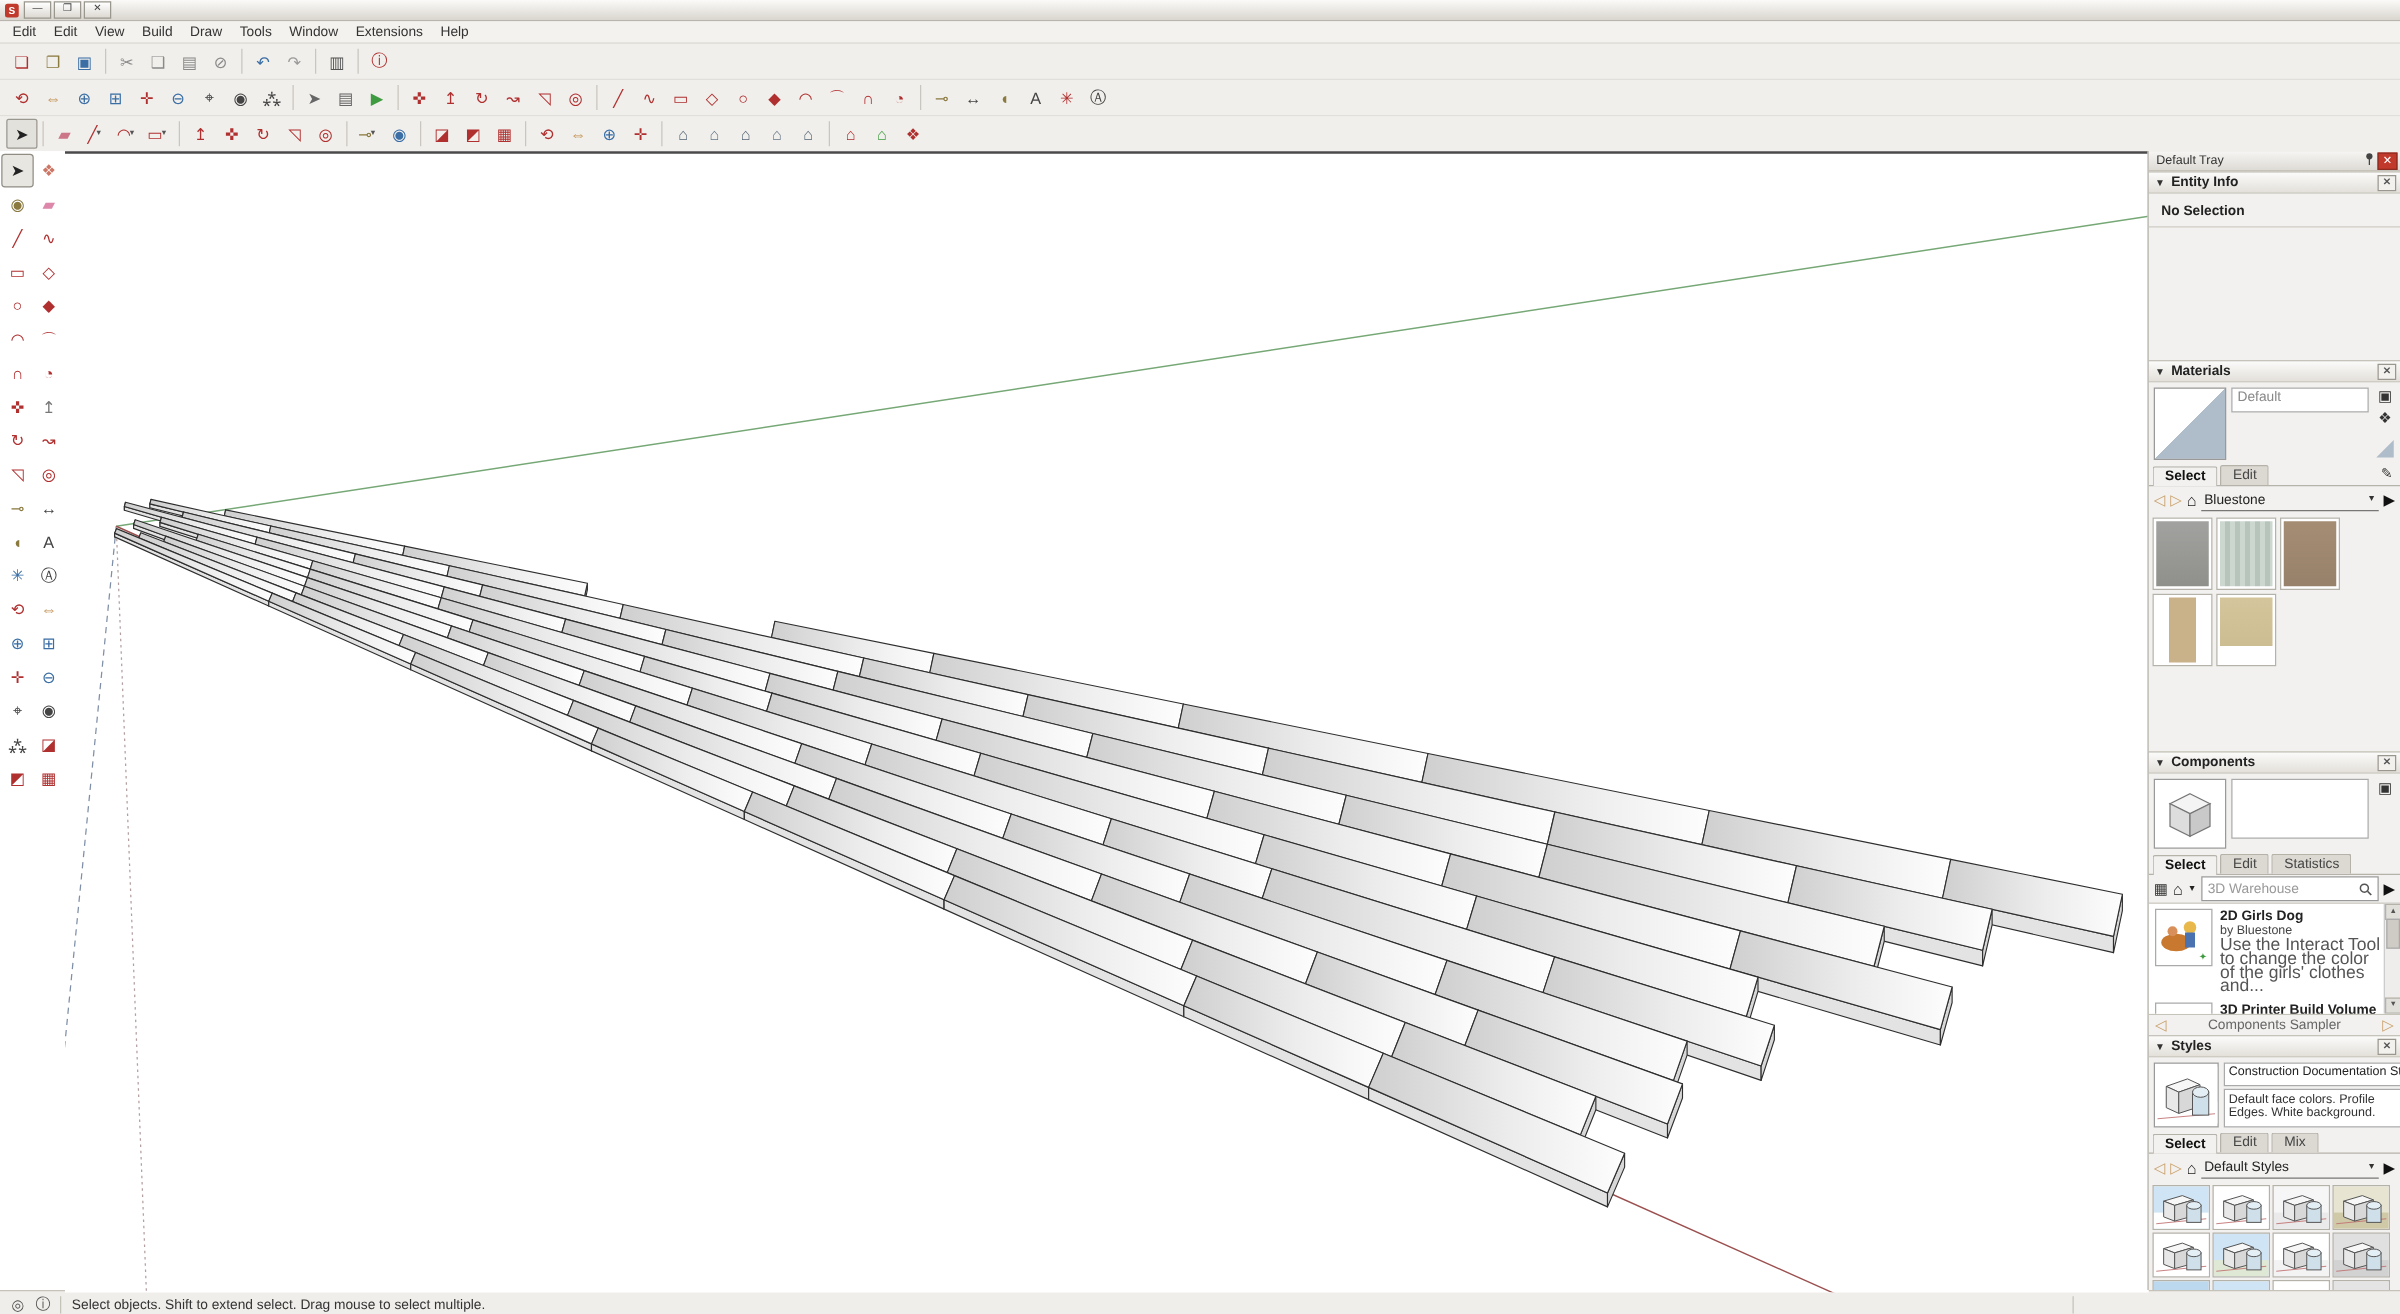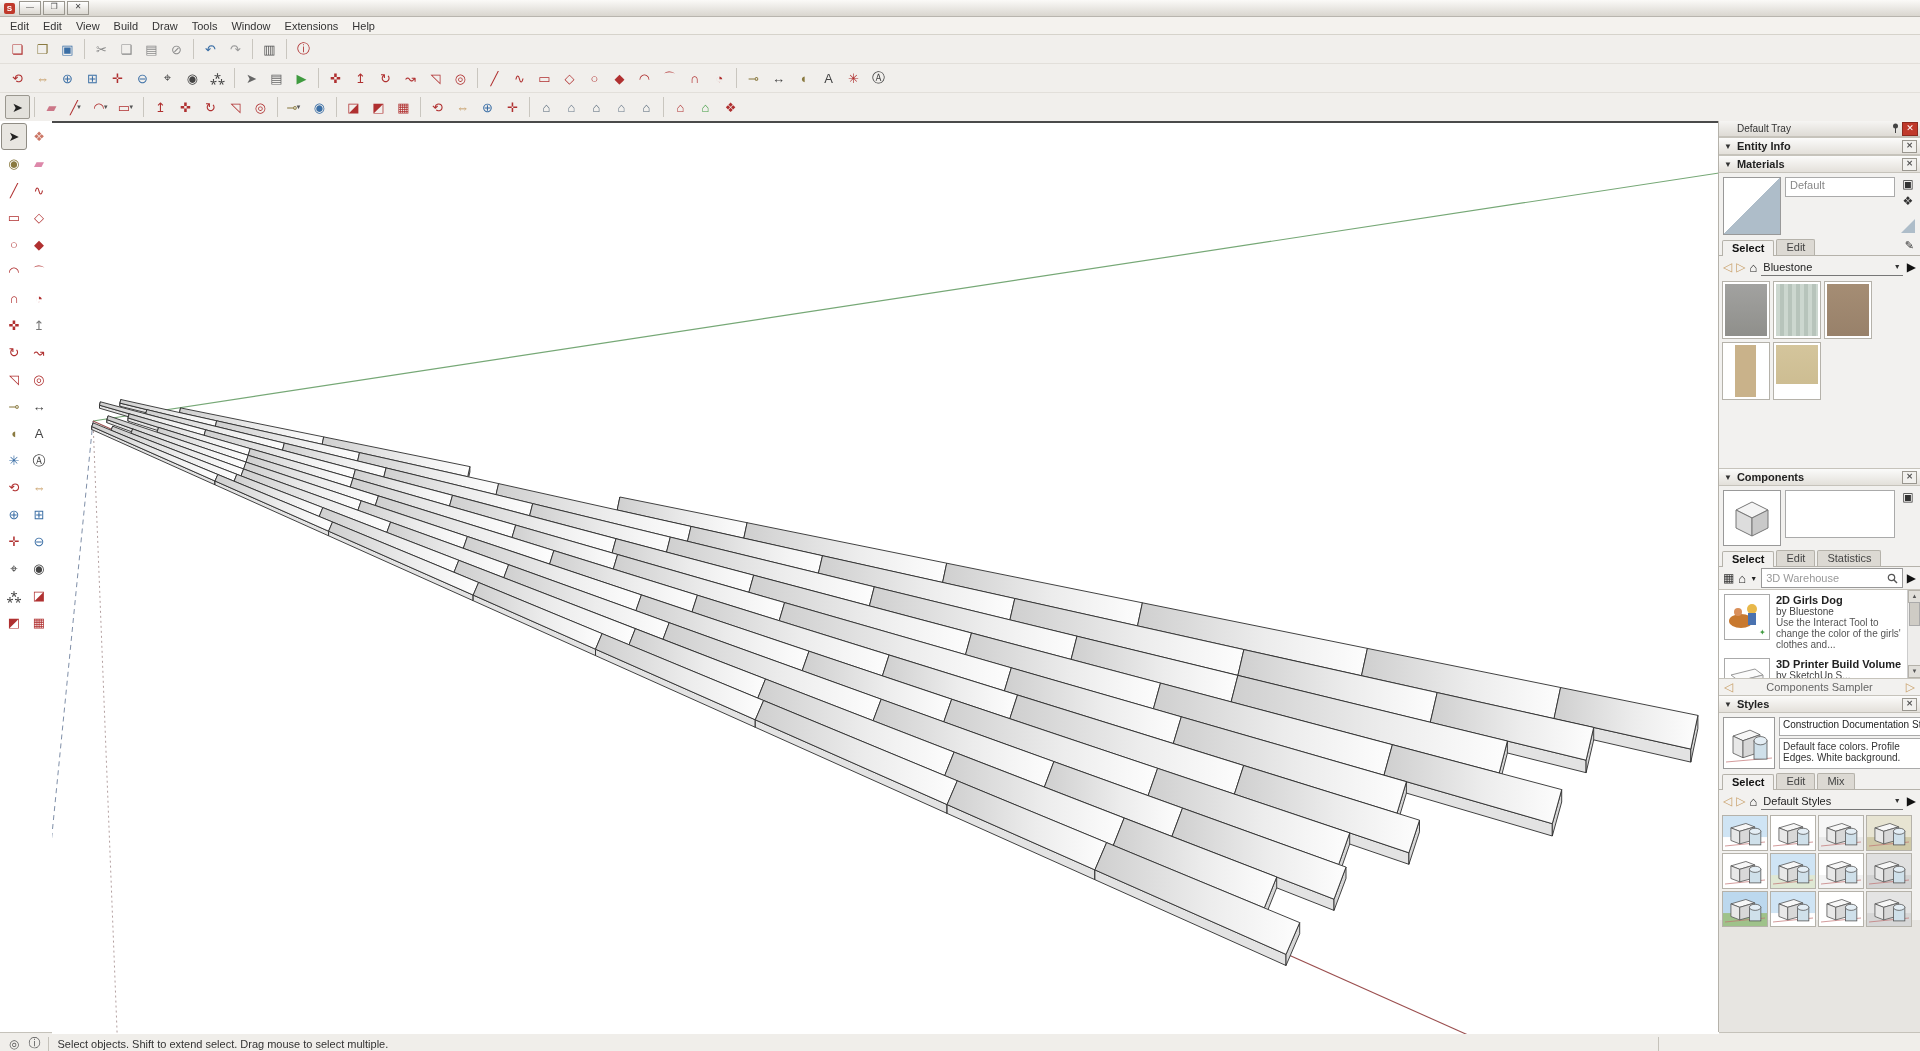--- a/index.html
+++ b/index.html
@@ -26,21 +26,21 @@
   .main{position:relative;height:911px;background:#fff;}
   .palette{position:absolute;left:0;top:0;width:52px;display:grid;
            grid-template-columns:25px 25px;padding:2px 0 0 1px;background:#fff;}
   .pbtn{width:24px;height:25px;display:flex;align-items:center;justify-content:center;
         font-size:13px;border:1px solid transparent;}
   .pbtn.pressed{border:1px solid #8f8c84;background:#e8e6e1;border-radius:3px;}
   .viewport{position:absolute;left:52px;top:0;width:1667px;height:911px;background:#fff;
             border-top:2px solid #4a4a4a;overflow:hidden;}
   .tray{position:absolute;right:0;top:0;width:201px;height:911px;background:#e7e5e1;
         border-left:1px solid #b5b2aa;font-size:11px;overflow:hidden;}
-  .trayhead{height:15px;display:flex;align-items:center;padding:0 2px 0 18px;font-size:10px;color:#333;
+  .trayhead{height:15px;display:flex;align-items:center;padding:0 2px 0 6px;font-size:10px;color:#333;
             background:linear-gradient(#f6f5f3,#dedbd5);border-bottom:1px solid #c6c3bb;}
   .trayhead .sp{flex:1;}
   .pinicon{font-size:10px;color:#333;width:14px;text-align:center;}
   .trayclose{width:14px;height:12px;background:#c0392b;color:#fff;font-size:9px;line-height:11px;
              text-align:center;border:1px solid #8e2a1f;}
   .sechead{height:16px;display:flex;align-items:center;background:linear-gradient(#fbfbfa,#e3e0da);
            border:1px solid #c6c3bb;border-left:none;border-right:none;font-weight:bold;}
   .sechead .tri{font-size:8px;margin:0 5px;color:#333;}
   .sechead .sp{flex:1;}
   .secclose{width:13px;height:11px;border:1px solid #9a978f;background:#f2f1ee;color:#555;
@@ -76,21 +76,21 @@
              align-items:center;justify-content:center;}
   .compname{flex:1;height:46px;border:1px solid #aaa;background:#fff;}
   .searchbox{flex:1;height:16px;border:1px solid #999;background:#fff;color:#999;font-size:11px;
              padding:1px 4px;display:flex;align-items:center;}
   .searchbox .sp{flex:1;}
   .complist{height:88px;background:#fff;border-top:1px solid #c6c3bb;overflow:hidden;position:relative;}
   .compitem{display:flex;gap:6px;padding:4px 14px 4px 5px;}
   .compitem .thumb{width:44px;height:44px;border:1px solid #aaa;background:#fff;flex:none;position:relative;}
   .compitem .t{font-weight:bold;font-size:11px;}
   .compitem .a{font-size:10px;color:#444;}
-  .compitem .d{font-size:10px;color:#555;line-height:11px;}
+  .compitem .d{font-size:14px;color:#555;line-height:11px;}
   .vscroll{position:absolute;right:0;top:0;width:12px;height:100%;background:#eeedeb;border-left:1px solid #ccc;}
   .vscroll .up,.vscroll .dn{position:absolute;left:0;width:11px;height:11px;font-size:6px;text-align:center;
         line-height:11px;color:#555;background:#e1dfda;border:1px solid #b5b2aa;}
   .vscroll .dn{bottom:0;}
   .vscroll .thumb{position:absolute;left:1px;top:12px;width:9px;height:22px;background:#cfccc5;border:1px solid #aaa;}
   .compfooter{height:16px;display:flex;align-items:center;background:#f2f1ef;border-top:1px solid #c6c3bb;
               color:#666;font-size:11px;}
   .compfooter .sp{flex:1;}
   .stylesgrid{display:flex;flex-wrap:wrap;gap:2px;padding:3px;background:#f2f1ef;align-content:flex-start;height:102px;}
   .sthumb{width:44px;height:34px;border:1px solid #b5b2aa;}
@@ -773,20 +773,23 @@
       </span>
       <span class="trayclose">✕</span>
     </div>
 
     <div class="sechead">
       <span class="tri">▼</span>
       <span>Entity Info</span>
       <span class="sp"></span>
       <span class="secclose">✕</span>
     </div>
+    <div class="secbody" style="height:133px;">
+      <div class="noselection">No Selection</div>
+    </div>
 
     <div class="sechead">
       <span class="tri">▼</span>
       <span>Materials</span>
       <span class="sp"></span>
       <span class="secclose">✕</span>
     </div>
     <div class="secbody">
       <div class="matrow">
         <div class="matpreview"></div>

